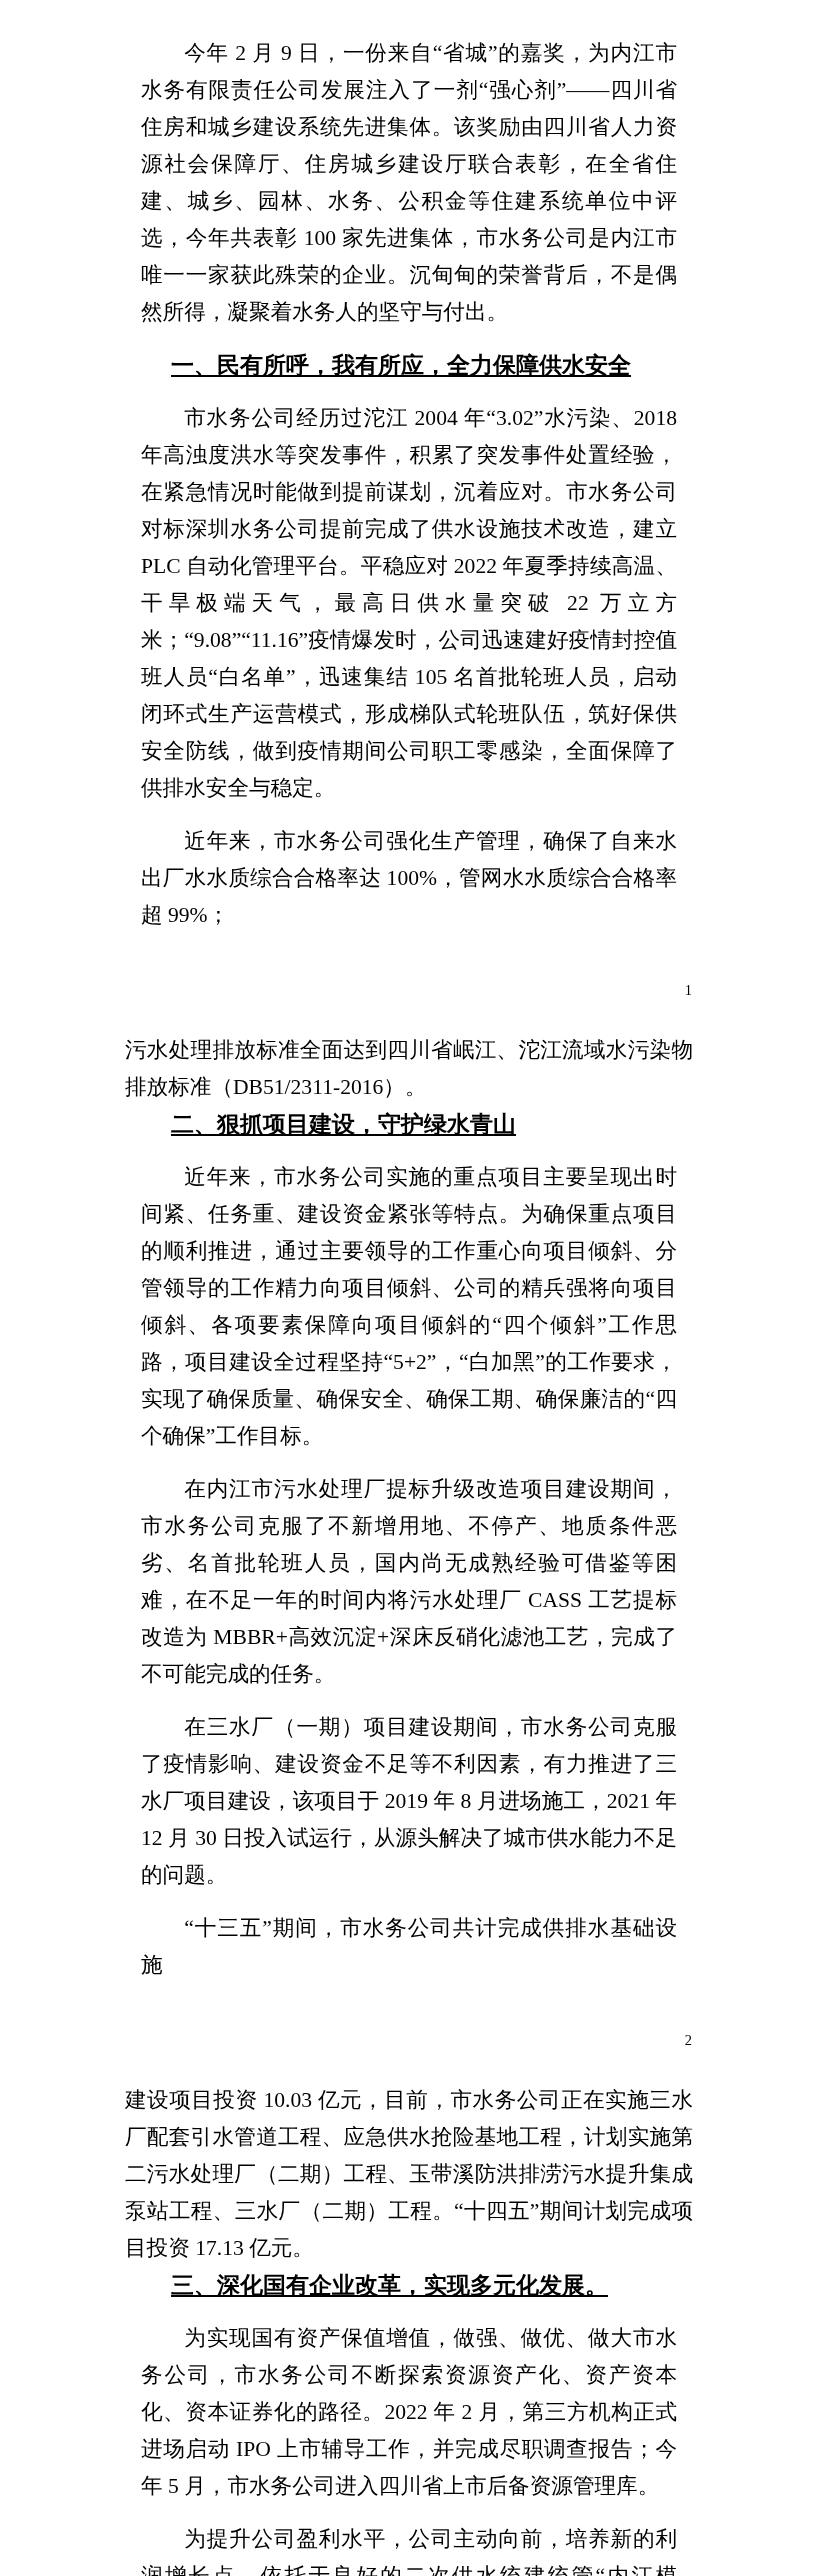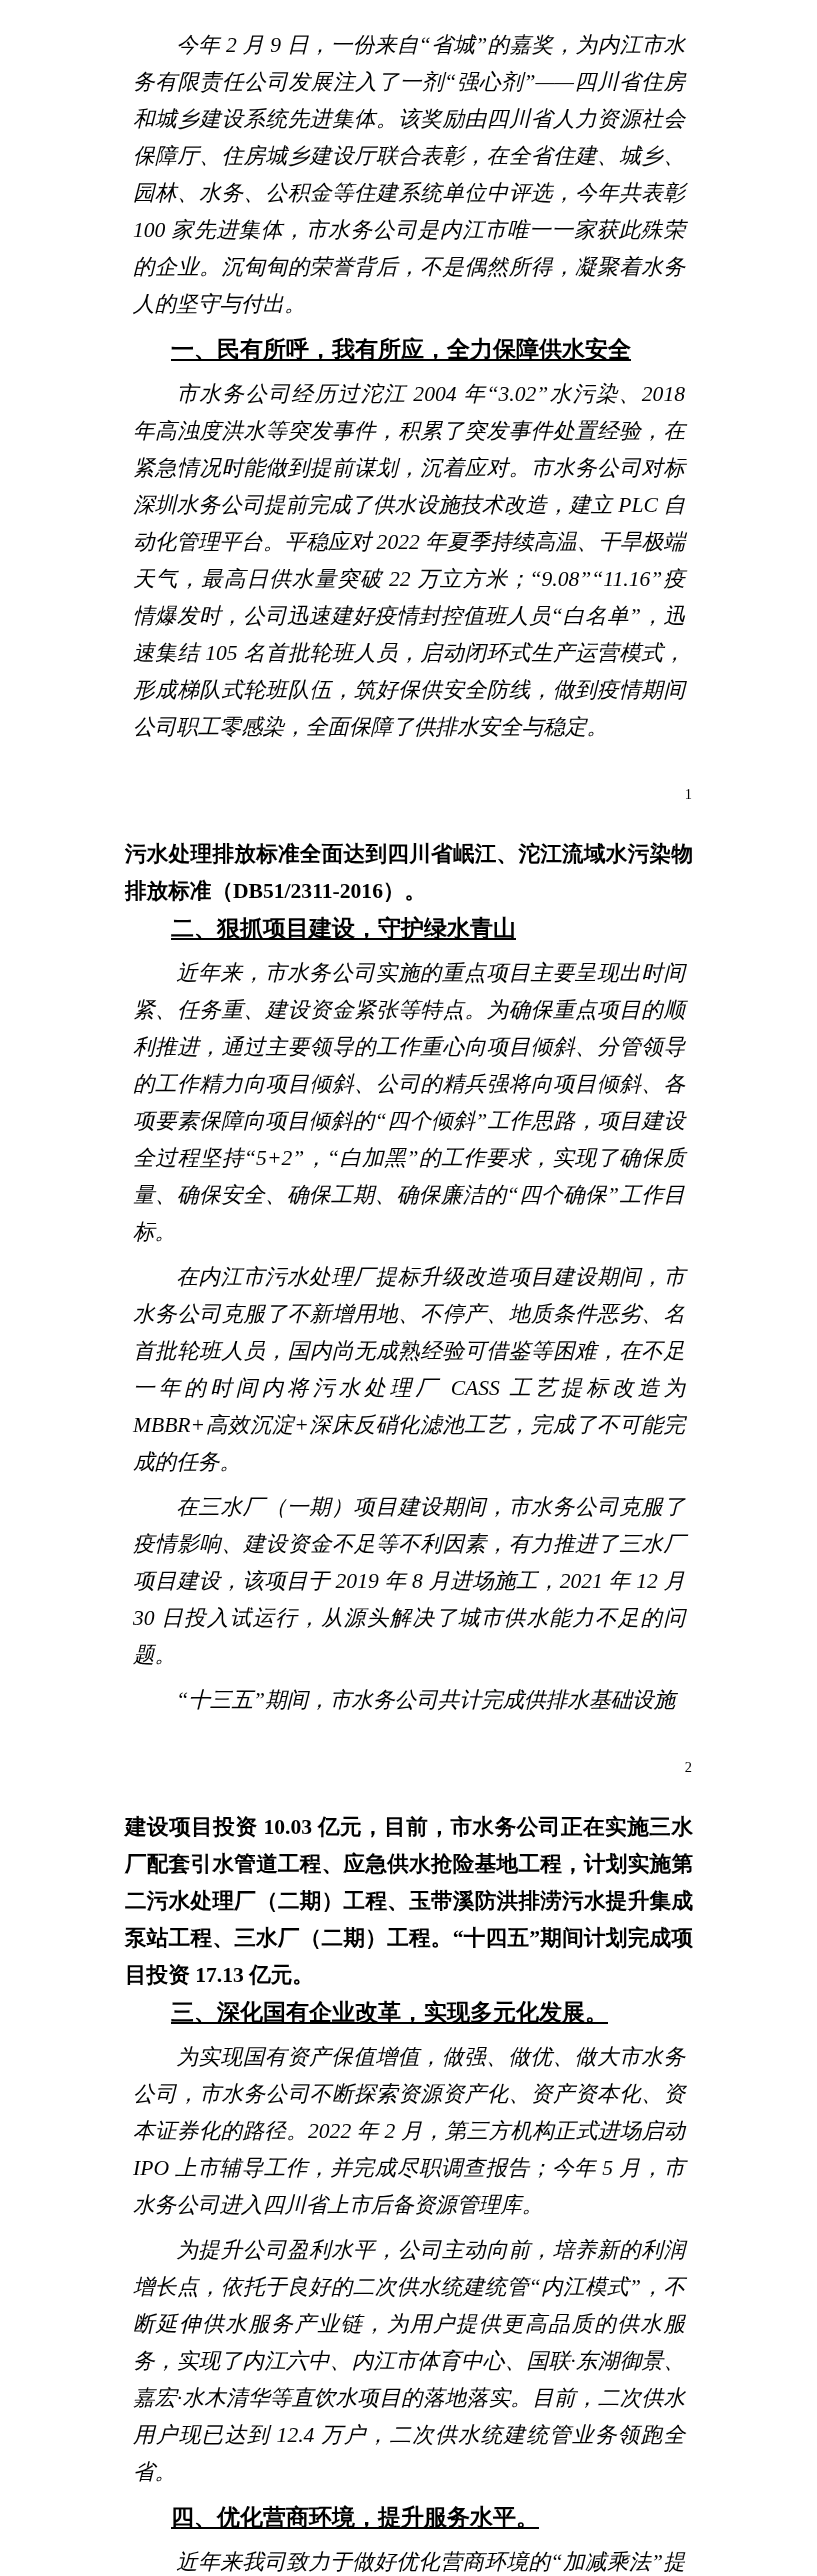--- a/index.html
+++ b/index.html
@@ -8,40 +8,41 @@
     background:#ffffff;
     position:relative;
     overflow:hidden;
     font-family:"Liberation Serif","DejaVu Serif",serif;
     color:#000;
   }
   .doc{
     position:absolute;left:125px;top:18.5px;width:568px;
     font-size:21.6px;line-height:37px;text-align:justify;
   }
-  p.body{margin:8px;text-indent:2em;font-style:italic;}
-  p.cont{margin:0;text-indent:0;font-weight:bold;}
+  p.body{margin:16px;text-indent:2em;}
+  p.cont{margin:0;text-indent:0;}
   .h{
     margin:0;text-indent:2em;
     font-family:"Liberation Sans","DejaVu Sans",sans-serif;
     font-weight:700;font-size:23px;line-height:37px;text-decoration:underline;
   }
   .pagebreak{
     height:82px;display:flex;align-items:center;justify-content:flex-end;
     font-size:14.4px;line-height:14.4px;padding-right:1px;
   }
 </style>
 </head>
 <body>
 
 <div class="doc">
 
   <p class="body">今年 2 月 9 日，一份来自“省城”的嘉奖，为内江市水务有限责任公司发展注入了一剂“强心剂”——四川省住房和城乡建设系统先进集体。该奖励由四川省人力资源社会保障厅、住房城乡建设厅联合表彰，在全省住建、城乡、园林、水务、公积金等住建系统单位中评选，今年共表彰 100 家先进集体，市水务公司是内江市唯一一家获此殊荣的企业。沉甸甸的荣誉背后，不是偶然所得，凝聚着水务人的坚守与付出。</p>
   <p class="h">一、民有所呼，我有所应，全力保障供水安全</p>
   <p class="body">市水务公司经历过沱江 2004 年“3.02”水污染、2018 年高浊度洪水等突发事件，积累了突发事件处置经验，在紧急情况时能做到提前谋划，沉着应对。市水务公司对标深圳水务公司提前完成了供水设施技术改造，建立 PLC 自动化管理平台。平稳应对 2022 年夏季持续高温、干旱极端天气，最高日供水量突破 22 万立方米；“9.08”“11.16”疫情爆发时，公司迅速建好疫情封控值班人员“白名单”，迅速集结 105 名首批轮班人员，启动闭环式生产运营模式，形成梯队式轮班队伍，筑好保供安全防线，做到疫情期间公司职工零感染，全面保障了供排水安全与稳定。</p>
+  <p class="body">近年来，市水务公司强化生产管理，确保了自来水出厂水水质综合合格率达 100%，管网水水质综合合格率超 99%；</p>
 
   <div class="pagebreak">
     <span>1</span>
   </div>
 
   <p class="cont">污水处理排放标准全面达到四川省岷江、沱江流域水污染物排放标准（DB51/2311-2016）。</p>
   <p class="h">二、狠抓项目建设，守护绿水青山</p>
   <p class="body">近年来，市水务公司实施的重点项目主要呈现出时间紧、任务重、建设资金紧张等特点。为确保重点项目的顺利推进，通过主要领导的工作重心向项目倾斜、分管领导的工作精力向项目倾斜、公司的精兵强将向项目倾斜、各项要素保障向项目倾斜的“四个倾斜”工作思路，项目建设全过程坚持“5+2”，“白加黑”的工作要求，实现了确保质量、确保安全、确保工期、确保廉洁的“四个确保”工作目标。</p>
   <p class="body">在内江市污水处理厂提标升级改造项目建设期间，市水务公司克服了不新增用地、不停产、地质条件恶劣、名首批轮班人员，国内尚无成熟经验可借鉴等困难，在不足一年的时间内将污水处理厂 CASS 工艺提标改造为 MBBR+高效沉淀+深床反硝化滤池工艺，完成了不可能完成的任务。</p>
   <p class="body">在三水厂（一期）项目建设期间，市水务公司克服了疫情影响、建设资金不足等不利因素，有力推进了三水厂项目建设，该项目于 2019 年 8 月进场施工，2021 年 12 月 30 日投入试运行，从源头解决了城市供水能力不足的问题。</p>

